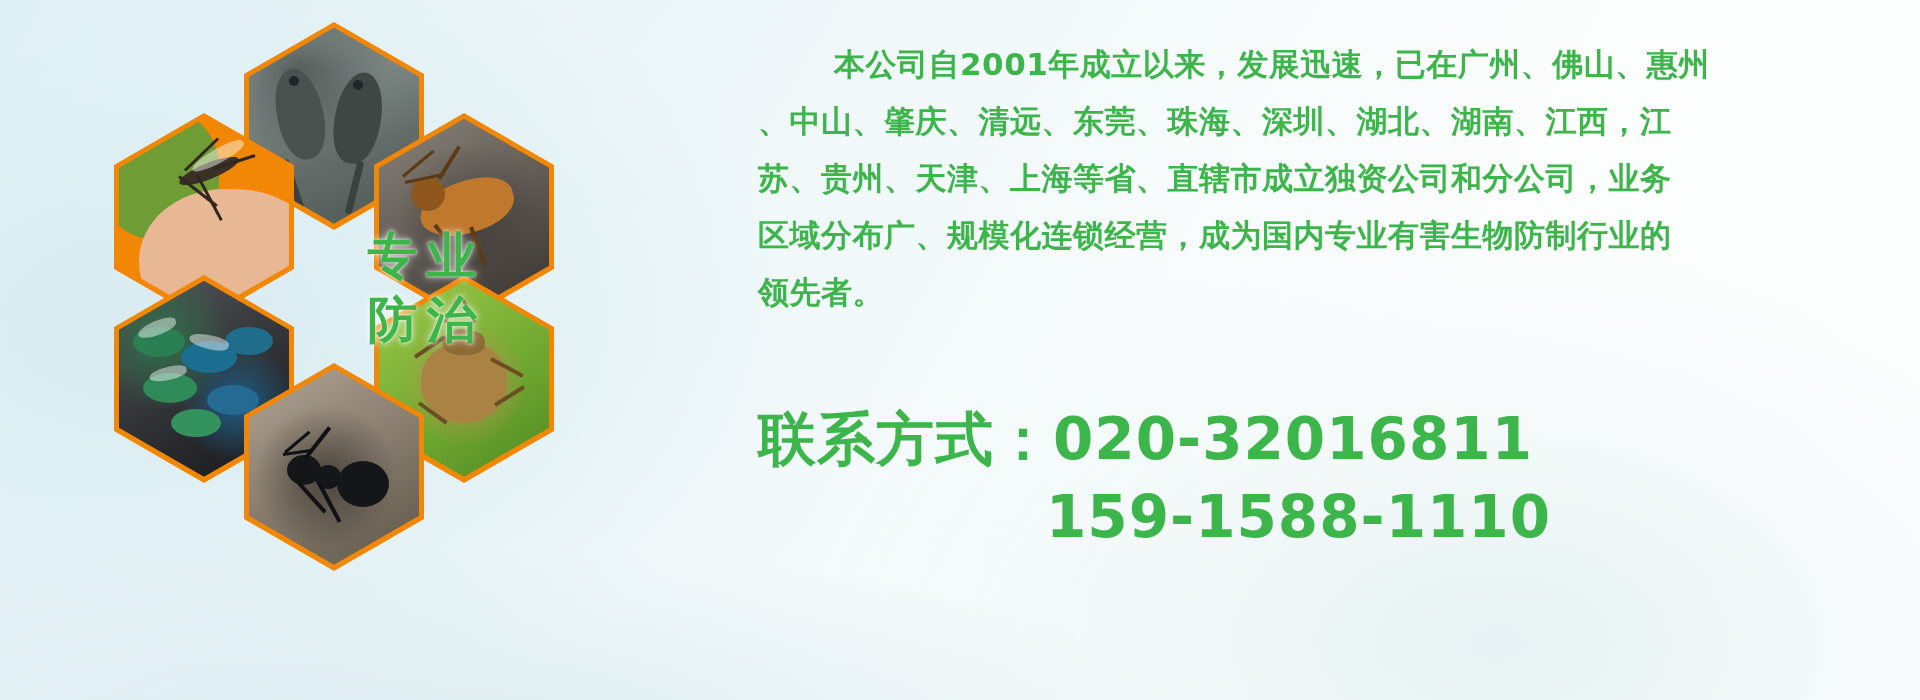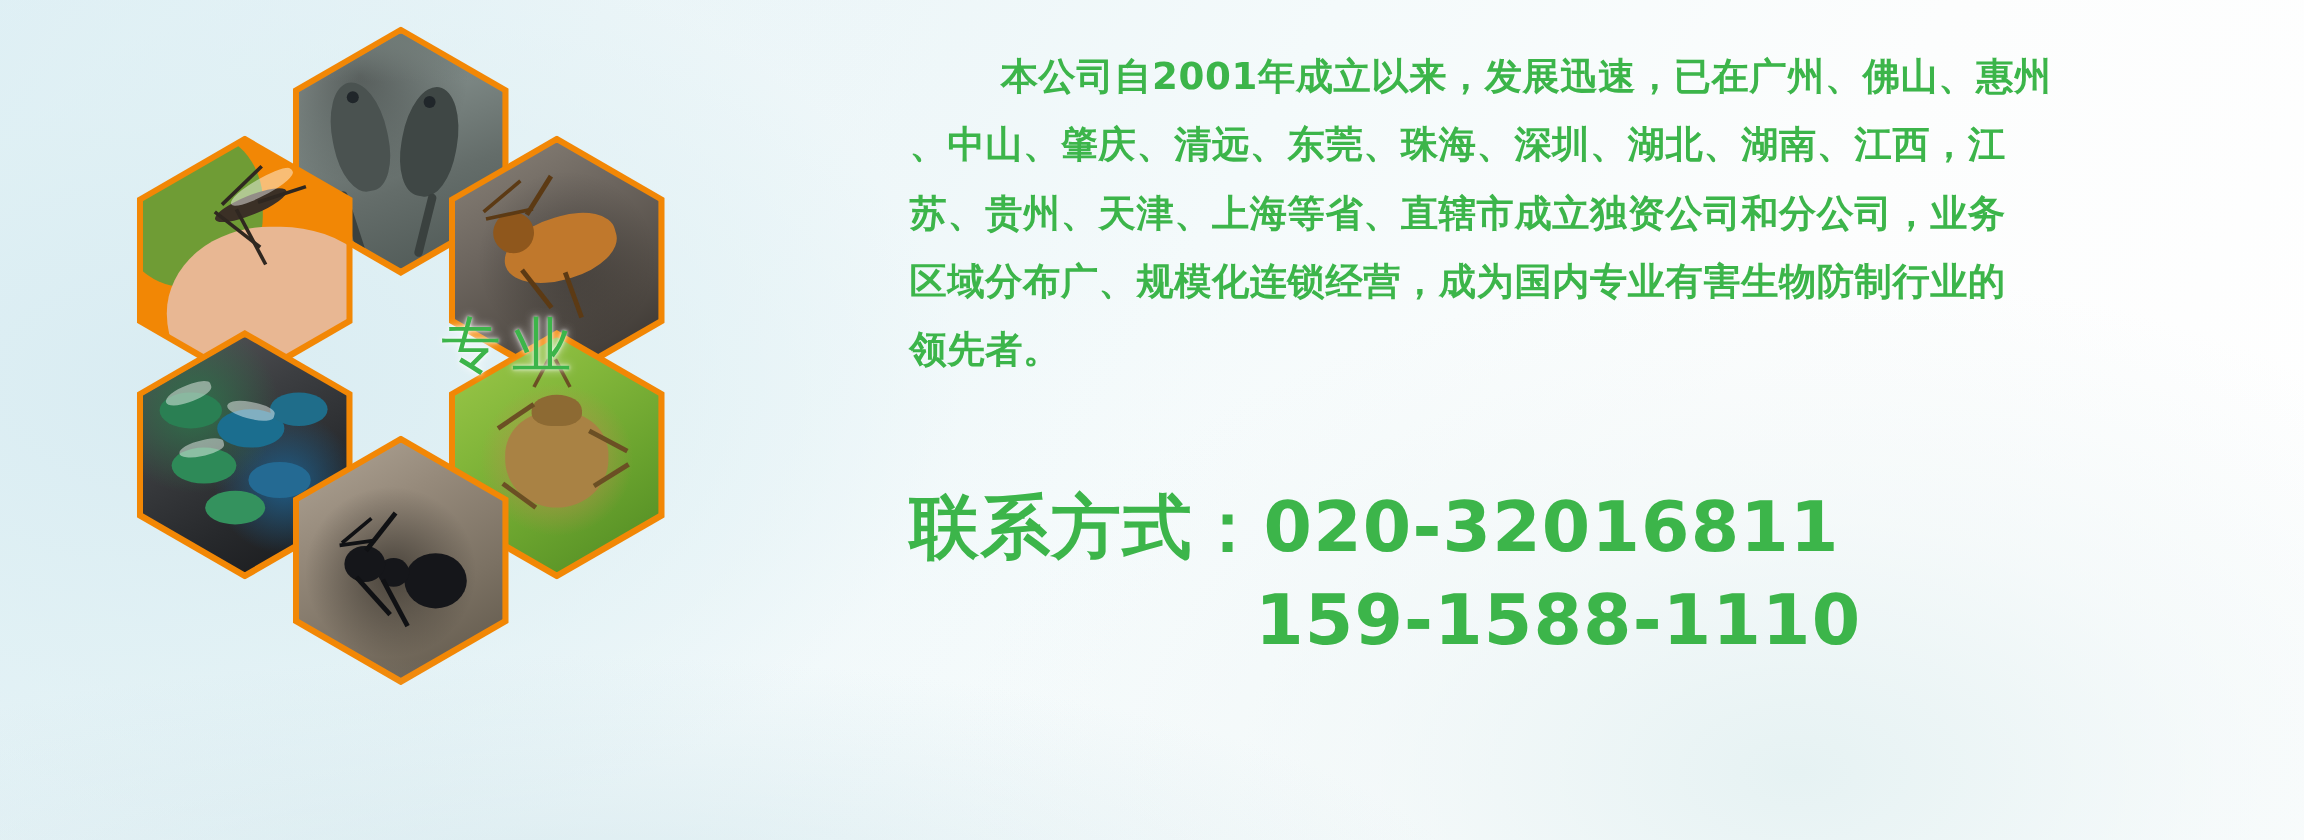--- a/index.html
+++ b/index.html
@@ -92,21 +92,21 @@
   #hex-label {
     position: absolute; left: 246px; top: 190px;
     width: 180px; height: 180px;
     display: flex; flex-direction: column;
     align-items: center; justify-content: center;
     gap: 14px;
     z-index: 5;
   }
   #hex-label .ln {
     color: #3cb54a;
-    font-size: 50px; font-weight: normal;
+    font-size: 50px; font-weight: bold;
     letter-spacing: 9px; text-indent: 9px;
     line-height: 1;
     text-shadow: 0 0 3px rgba(255,255,255,0.9), 0 0 8px rgba(255,255,255,0.8);
     white-space: nowrap;
   }
 
   
   #intro {
     position: absolute; left: 758px; top: 36px;
     width: 1130px;
@@ -225,20 +225,21 @@
           <div class="leg" style="left:70px;top:112px;width:44px;height:4px;transform:rotate(62deg);background:#101114;"></div>
           <div class="leg" style="left:56px;top:88px;width:40px;height:4px;transform:rotate(-52deg);background:#101114;"></div>
           <div class="leg" style="left:36px;top:82px;width:32px;height:3px;transform:rotate(-40deg);background:#101114;"></div>
           <div class="leg" style="left:34px;top:84px;width:30px;height:3px;transform:rotate(-8deg);background:#101114;"></div>
         </div>
       </div>
     </div>
 
     <div id="hex-label">
       <div class="ln">专业</div>
+      <div class="ln">防治</div>
     </div>
   </div>
 
   <div id="intro">
     <p class="first">本公司自2001年成立以来，发展迅速，已在广州、佛山、惠州</p>
     <p>、中山、肇庆、清远、东莞、珠海、深圳、湖北、湖南、江西，江</p>
     <p>苏、贵州、天津、上海等省、直辖市成立独资公司和分公司，业务</p>
     <p>区域分布广、规模化连锁经营，成为国内专业有害生物防制行业的</p>
     <p>领先者。</p>
   </div>

